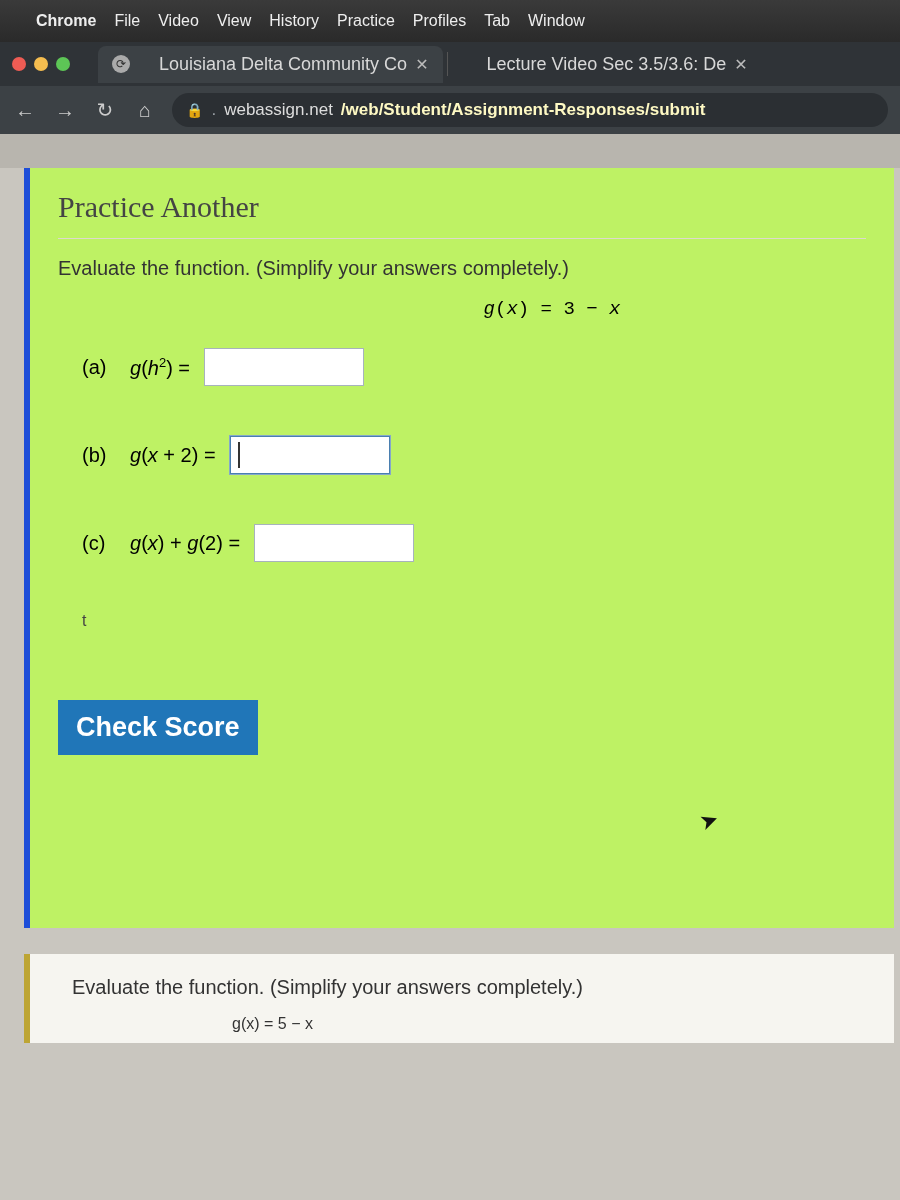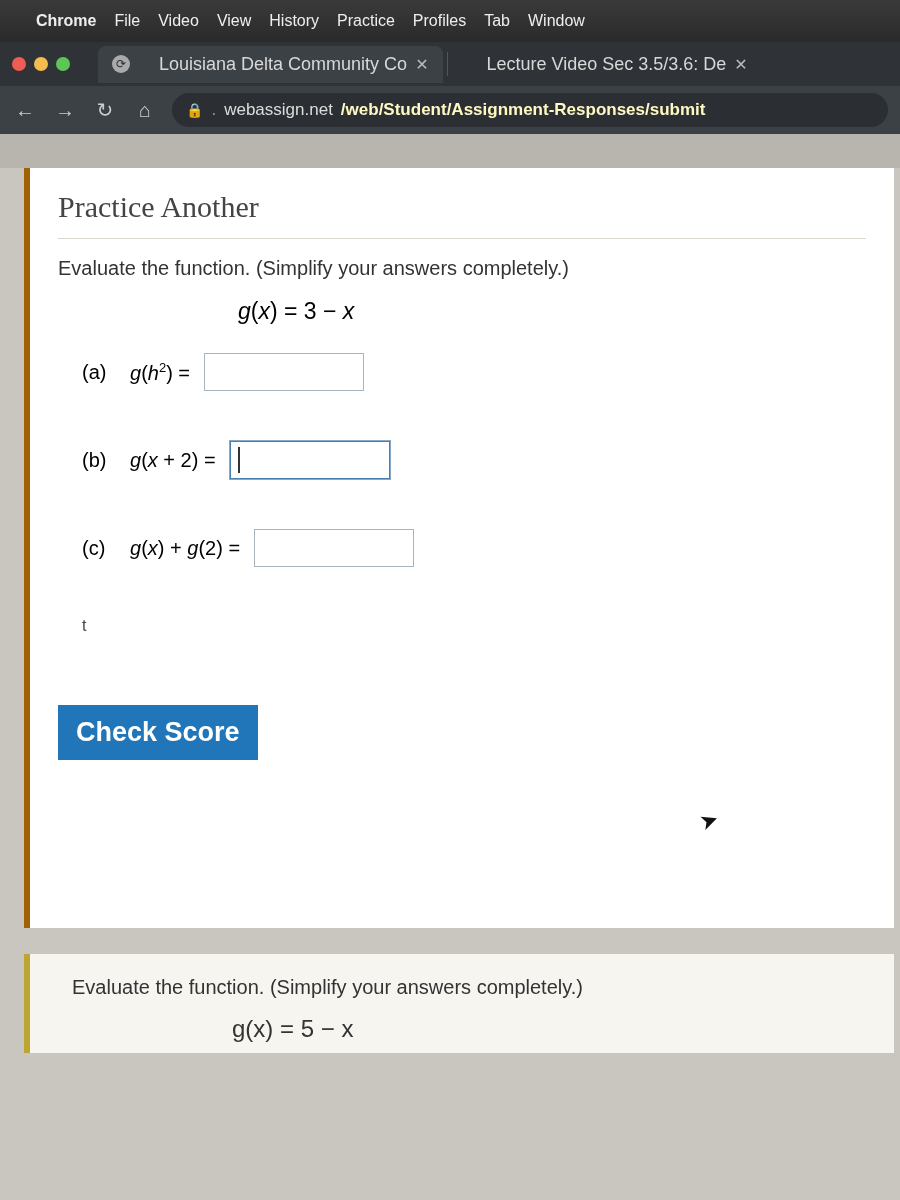--- a/index.html
+++ b/index.html
@@ -60,46 +60,46 @@
     font-size: 17px;
     gap: 8px;
     overflow: hidden;
   }
   .lock { font-size: 14px; color: #bbb; }
   .addr .dim { color: #9aa0a6; }
   .addr .path { color: #fef9c3; white-space: nowrap; font-weight: bold; }
 
   .page-wrap { background: #c9c6bf; padding: 0 0 0 0; height: calc(1200px - 42px - 44px - 48px); position: relative; }
   .question-card {
-    background: #ffffff;
+    background: #bef264;
     margin: 34px 0 0 24px;
-    border-left: 6px solid #a16207;
+    border-left: 6px solid #1d4ed8;
     padding: 0 28px 28px 28px;
     width: 870px;
     min-height: 760px;
     position: relative;
   }
   .practice-title {
     font-family: Georgia, 'Times New Roman', serif;
     font-size: 30px;
     color: #444;
     padding-top: 22px;
     border-bottom: 1px solid #ddd9ce;
     padding-bottom: 14px;
   }
   .instr {
     font-family: Verdana, Geneva, sans-serif;
     font-size: 20px;
     color: #333;
     margin-top: 18px;
   }
   .func-def {
-    font-family: Liberation Sans, sans-serif;
-    font-size: 23px;
-    text-align: left;
+    font-family: Liberation Mono, monospace;
+    font-size: 19px;
+    text-align: center;
     margin: 18px 0 28px 180px;
   }
   .func-def .it { font-style: italic; }
   .partrow {
     display: flex; align-items: center;
     gap: 8px;
     font-family: Verdana, Geneva, sans-serif;
     font-size: 20px;
     margin: 26px 0 50px 24px;
   }
@@ -135,21 +135,21 @@
     margin: 26px 0 0 24px;
     border-left: 6px solid #bda534;
     padding: 22px 28px 10px 42px;
     width: 870px;
     font-family: Verdana, sans-serif;
     font-size: 20px;
     color: #333;
   }
   .next-q .func-def2 {
     margin: 16px 0 0 160px;
-    font-size: 24px;
+    font-size: 16px;
   }
   .cursor-arrow {
     position: absolute;
     left: 700px; top: 640px;
     font-size: 22px;
     color: #111;
     transform: rotate(-20deg);
   }
   .cursor-text {
     display:inline-block;

